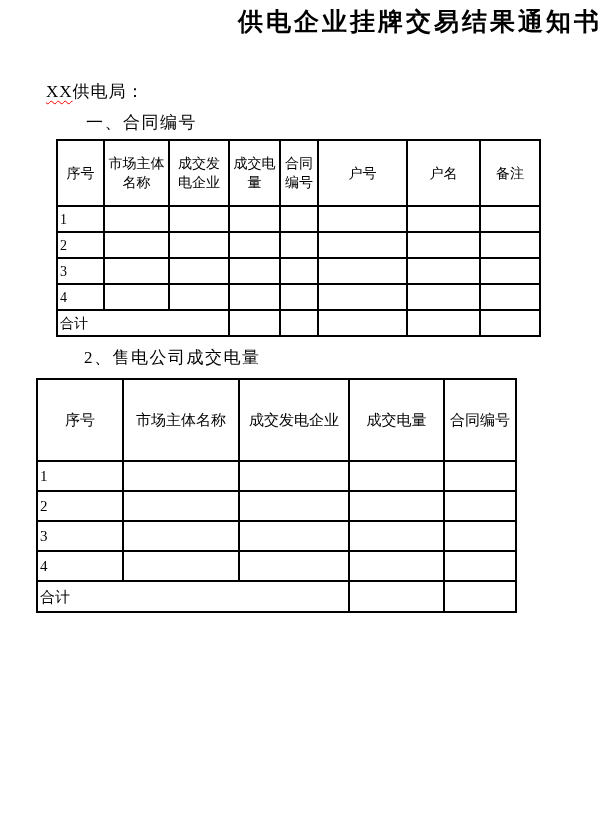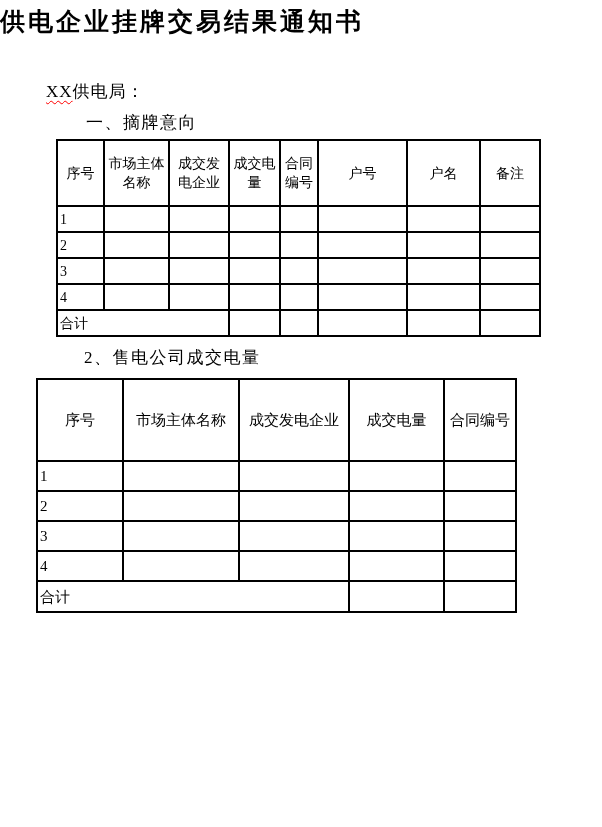--- a/index.html
+++ b/index.html
@@ -8,21 +8,21 @@
     width: 602px; height: 827px;
     background: #ffffff;
     color: #000000;
     font-family: "Liberation Serif", "DejaVu Serif", serif;
     overflow: hidden;
   }
   .page { position: relative; width: 602px; height: 827px; background: #ffffff; }
 
   .doc-title {
     margin: 6px 0 0 0;
-    text-align: left;
+    text-align: right;
     font-size: 25px;
     font-weight: bold;
     letter-spacing: 3px;
     line-height: 32px;
   }
 
   .salutation {
     margin: 42px 42px 0 46px;
     font-size: 17px;
     line-height: 24px;
@@ -91,21 +91,21 @@
 </head>
 <body>
 
 <div class="page">
 
   <h1 class="doc-title">供电企业挂牌交易结果通知书</h1>
 
   <div class="salutation"><span class="wavy">XX</span><span>供电局：</span></div>
 
 
-  <div class="sec-heading">一、摘牌意向</div>
+  <div class="sec-heading">一、合同编号</div>
 
 
   <table class="fill-table t1">
     <colgroup>
       <col style="width:47px">
         <col style="width:65px">
         <col style="width:60px">
         <col style="width:51px">
       <col style="width:38px">
         <col style="width:89px">

